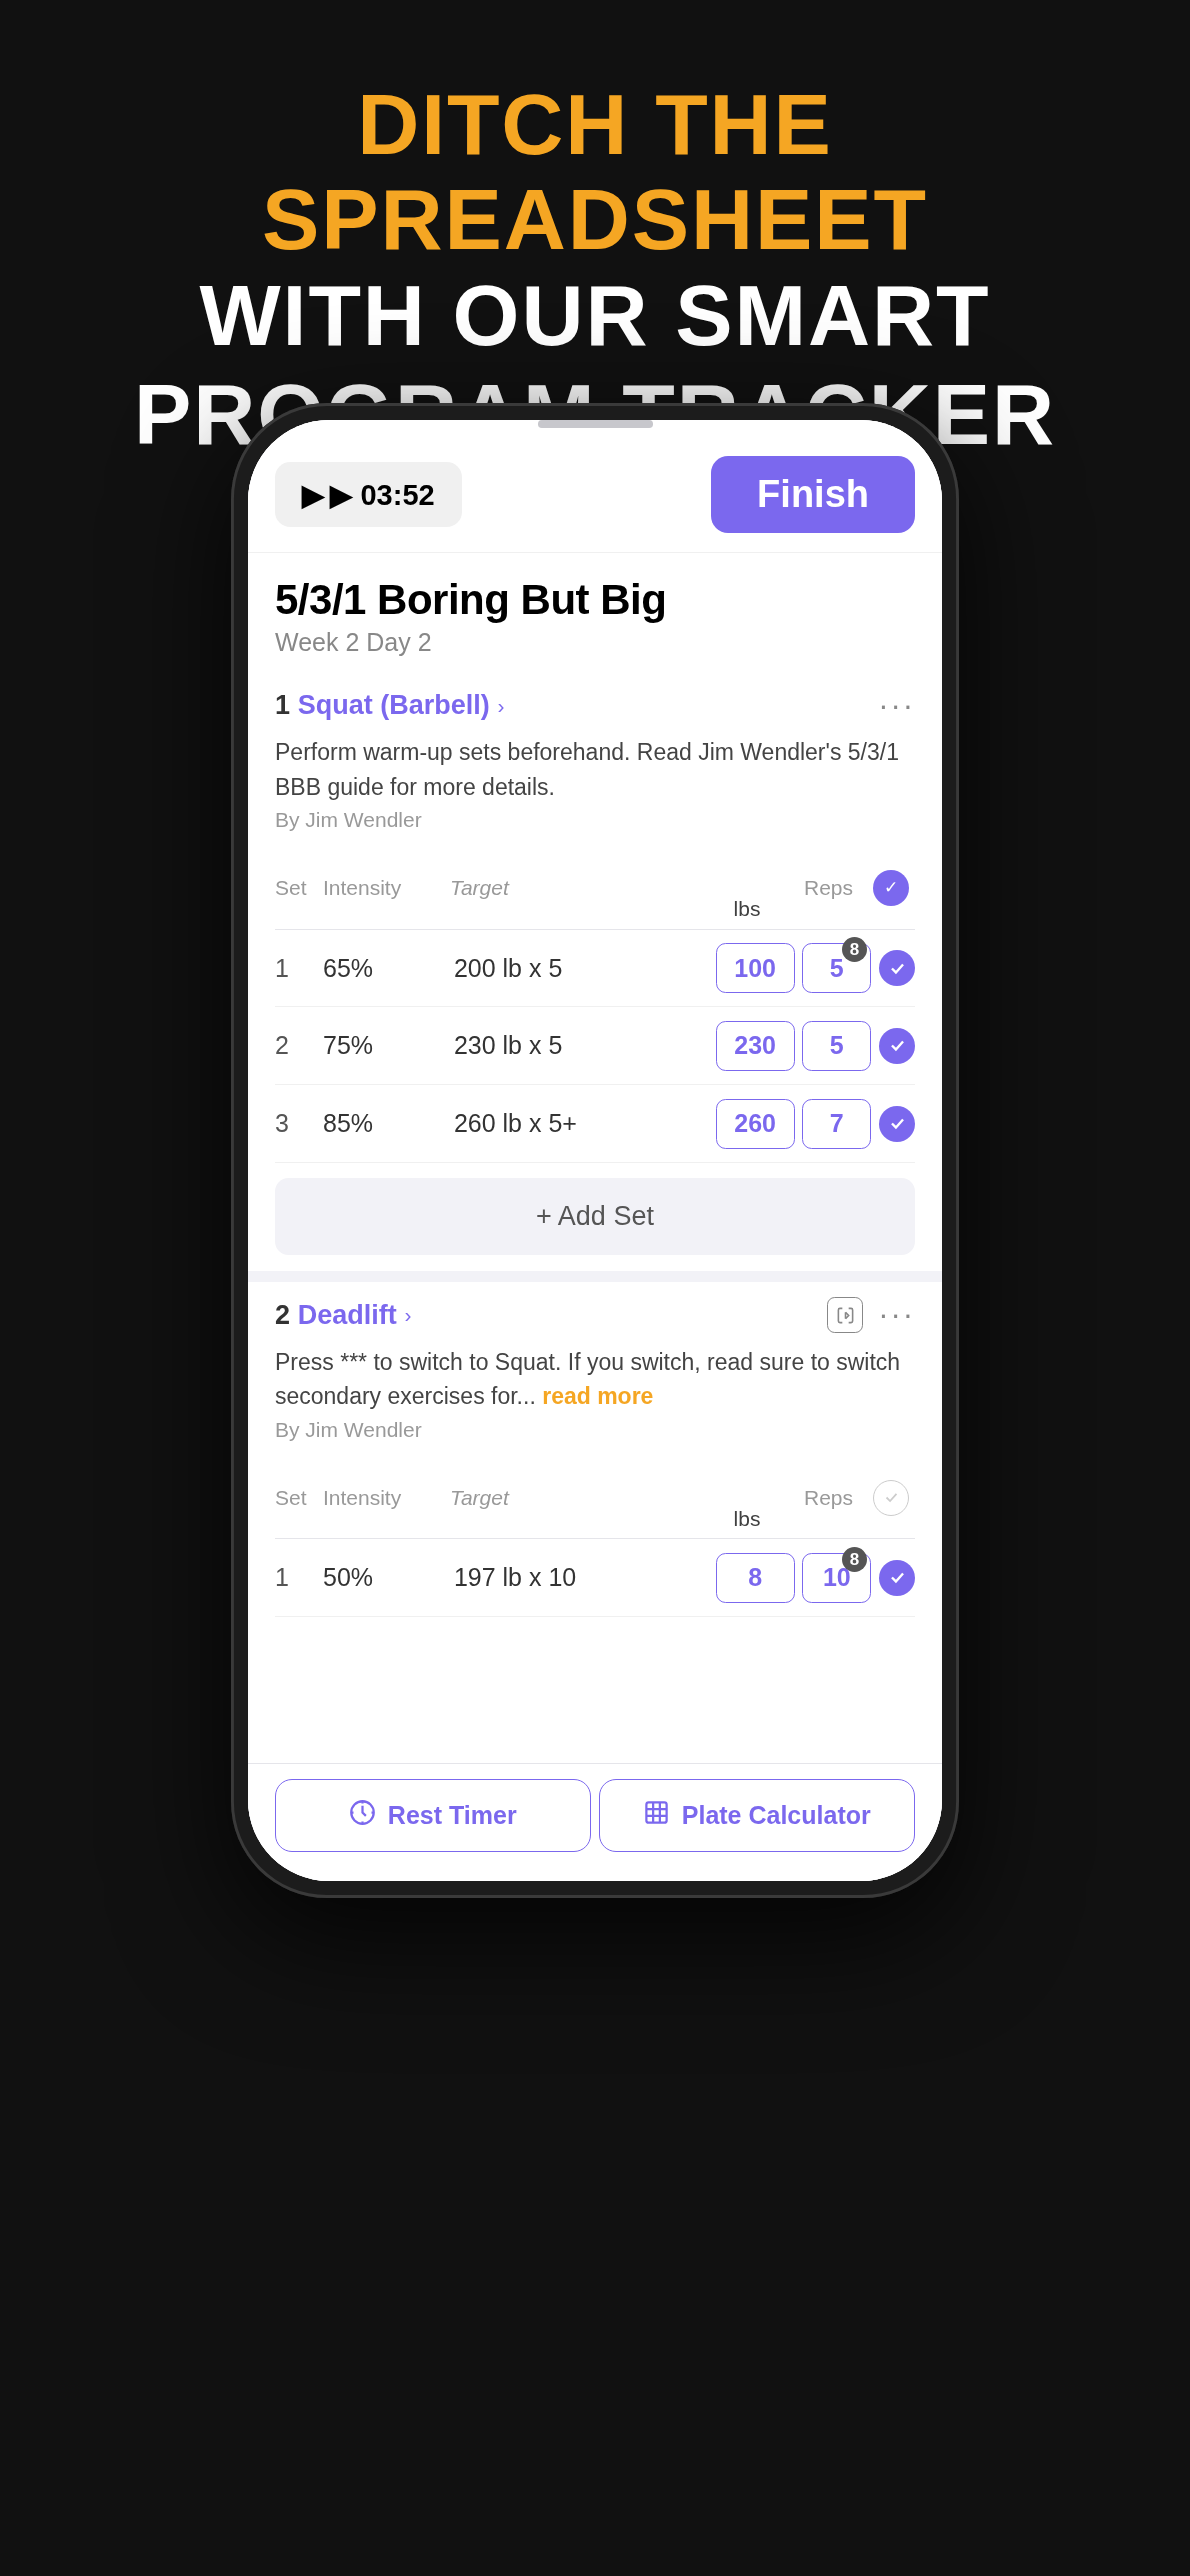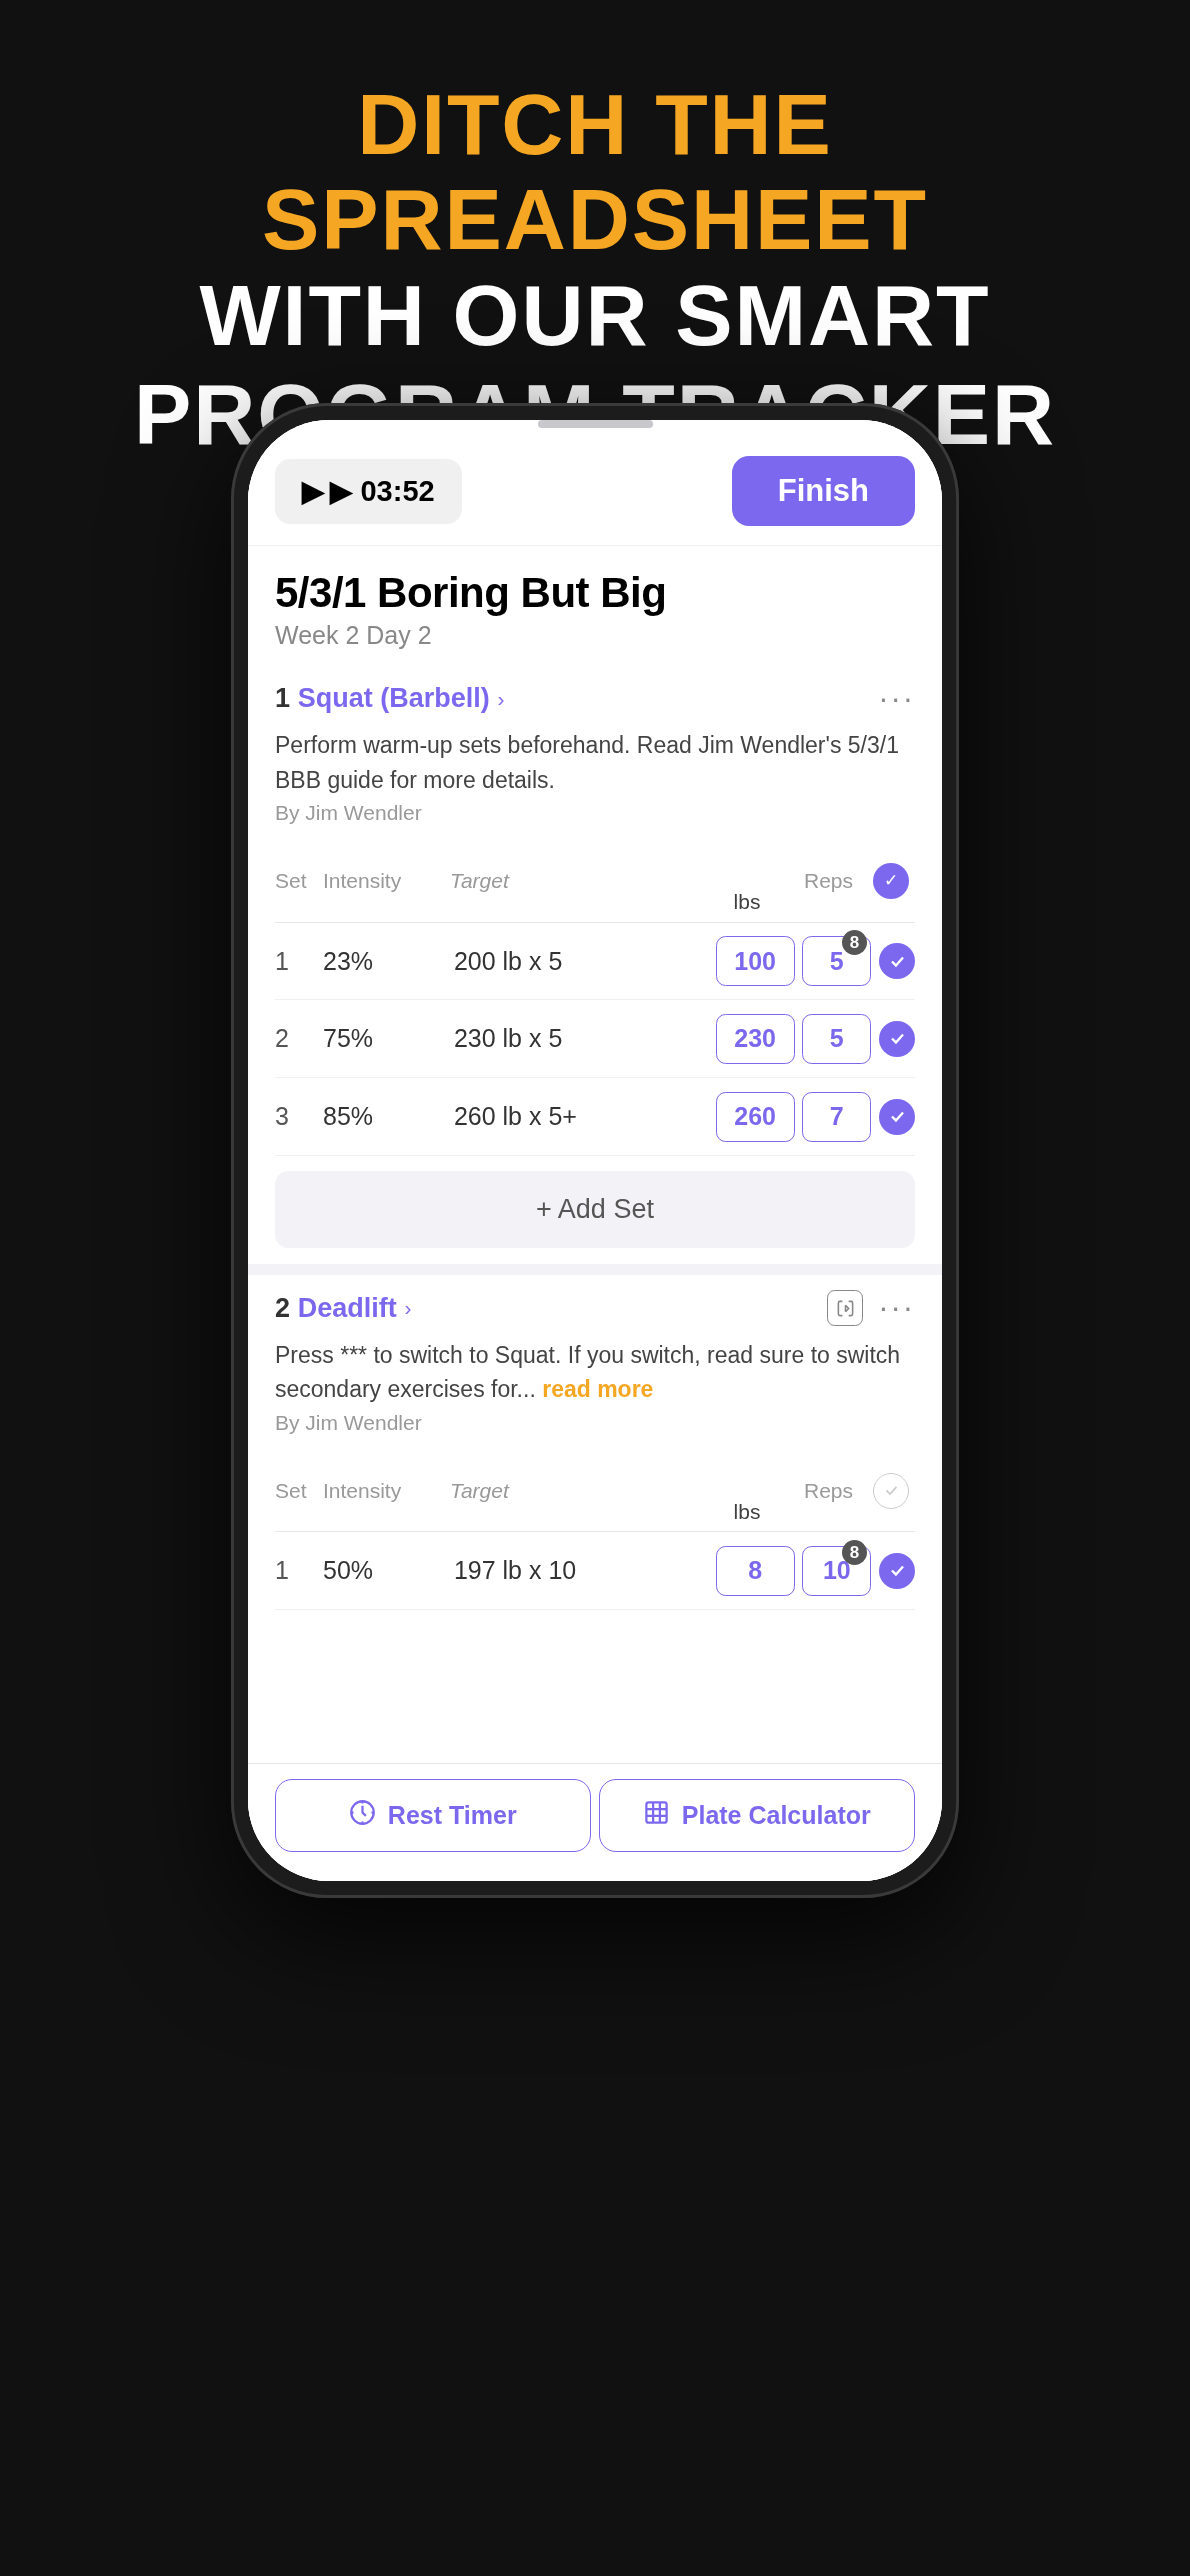--- a/index.html
+++ b/index.html
@@ -186,21 +186,21 @@
       font-size: 29px;
       font-weight: 600;
       color: #000;
       cursor: pointer;
     }
     .finish-btn {
       background: #7B68EE;
       border: none;
       border-radius: 17px;
       padding: 17px 46px;
-      font-size: 31px;
+      font-size: 38px;
       font-weight: 700;
       color: #FFFFFF;
       cursor: pointer;
     }
 
     
     .workout-info {
       background: #FFFFFF;
       padding: 23px 27px 15.3px;
     }
@@ -530,21 +530,21 @@
                   <div class="col-reps">Reps</div>
                   <div class="col-check">
                     <div class="check-all">
                       <span class="check-all-inner">✓</span>
                     </div>
                   </div>
                 </div>
 
                 <div class="set-row">
                   <div class="set-num">1</div>
-                  <div class="set-intensity">23%</div>
+                  <div class="set-intensity">65%</div>
                   <div class="set-target">200 lb x 5</div>
                   <div class="set-input">100</div>
                   <div class="set-reps-input">5</div>
                   <div class="badge-8">8</div>
                   <div class="set-check">
                     <svg viewBox="0 0 24 24" fill="none" stroke="white" stroke-width="3">
                       <path d="M5 12l5 5L19 7"></path>
                     </svg>
                   </div>
                 </div>

